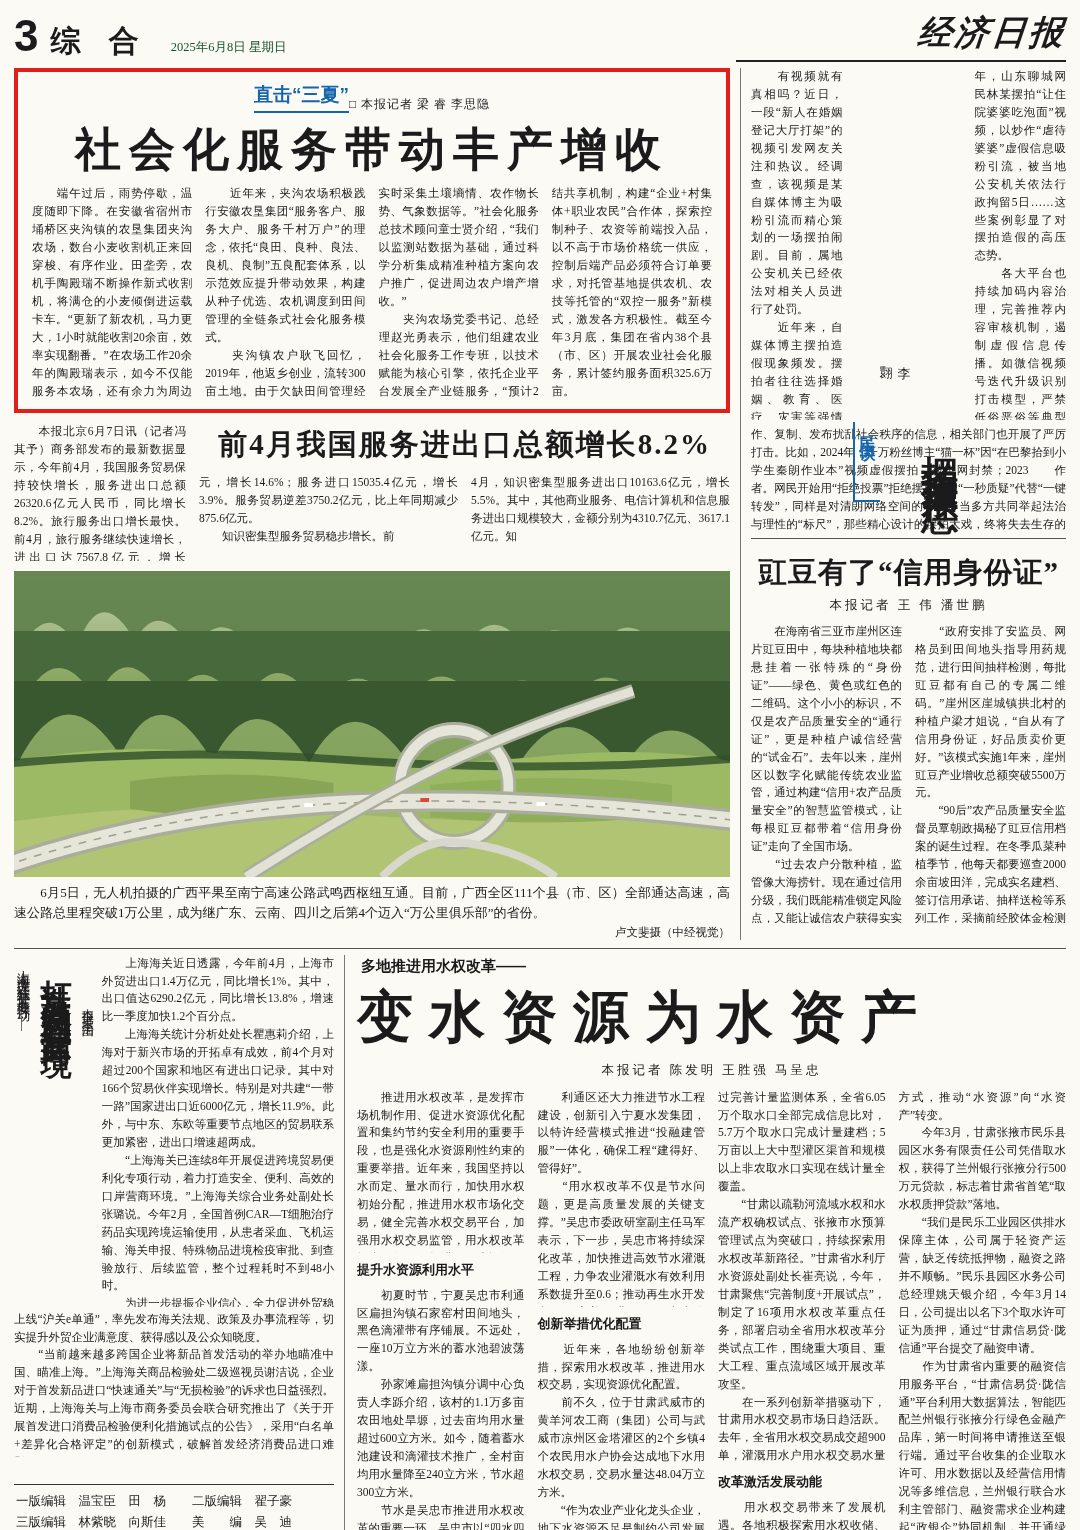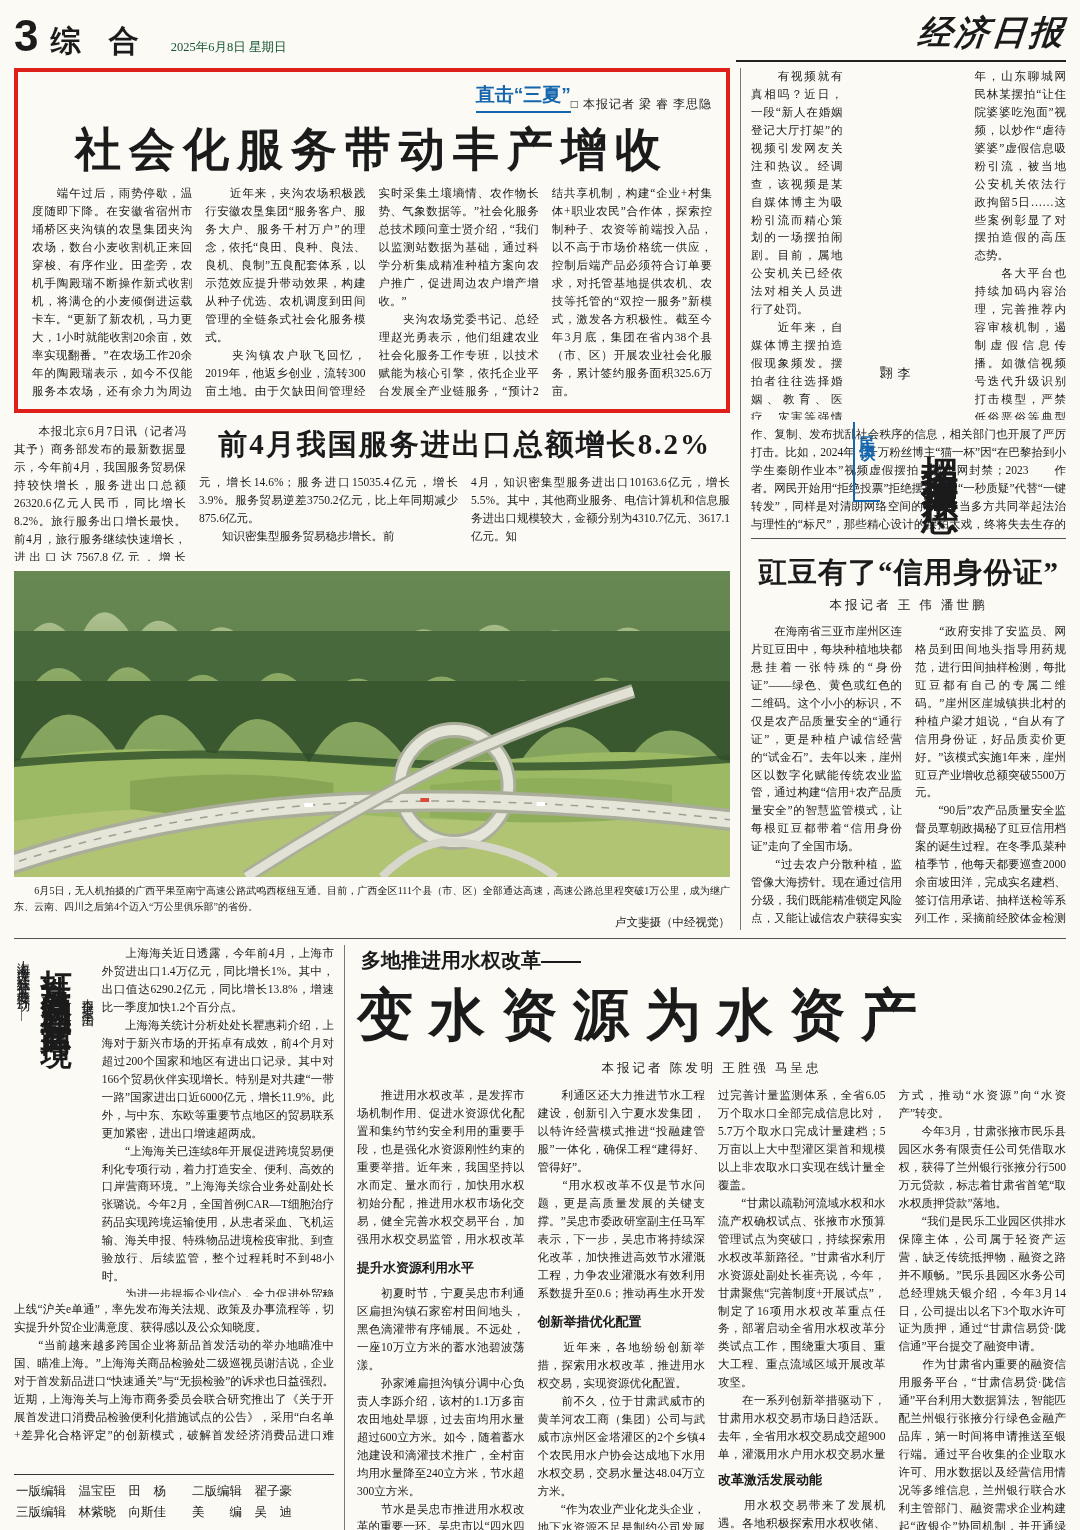--- a/index.html
+++ b/index.html
@@ -13,40 +13,40 @@
   .sec{font-family:"Liberation Sans","DejaVu Sans",sans-serif;font-weight:900;font-size:30px;letter-spacing:10px;}
   .date{font-size:12.5px;margin-left:10px;color:#14532d;}
   .masthead-box{width:330px;text-align:right;border-bottom:2px solid #222;padding-bottom:4px;}
   .masthead{font-size:34px;font-weight:700;font-style:italic;letter-spacing:3px;transform:skewX(-5deg);display:inline-block;}
   
   .main{display:flex;}
   .main-left{width:716px;padding-right:10px;}
   .main-right{flex:1;border-left:1px solid #777;padding-left:10px;}
   
   .lead-box{border:4px solid #df1f1a;padding:10px 14px 12px;}
-  .kicker-row{display:flex;justify-content:flex-end;align-items:flex-end;}
+  .kicker-row{display:flex;justify-content:center;align-items:flex-end;}
   .lead-kicker{font-family:"Liberation Sans",sans-serif;color:#1566ad;font-weight:700;font-size:19px;
     border-bottom:2px solid #1566ad;padding-bottom:3px;}
   .byline{font-size:12px;color:#222;letter-spacing:1px;}
   .lead-title{margin:12px 0 12px;text-align:center;font-family:"Liberation Sans",sans-serif;
     font-weight:900;font-size:46px;letter-spacing:8px;line-height:1.05;}
   .colrow{display:flex;gap:13px;}
   .coltext{white-space:pre-line;text-align:justify;font-size:11.5px;line-height:1.56;overflow:hidden;}
   .col{flex:1;min-width:0;}
   .lead-cols .col{height:212px;}
   
   .trade{display:flex;gap:13px;margin-top:10px;}
   .trade-intro{width:172px;height:138px;}
   .trade-right{flex:1;min-width:0;}
   .trade-title{margin:2px 0 9px;text-align:center;font-weight:800;font-size:29px;letter-spacing:2px;}
   .trade-cols .col{height:84px;}
   
   .photo{margin:10px 0 0;}
   .photo svg{display:block;width:100%;height:306px;}
-  .caption{margin-top:6px;font-size:10px;line-height:1.55;text-align:justify;}
+  .caption{margin-top:6px;font-size:13px;line-height:1.55;text-align:justify;}
   .credit{text-align:right;font-size:11.5px;margin-top:1px;}
   .rule{border:none;border-top:1px solid #555;margin:8px 0 0;}
   
   .ms-top{display:flex;gap:8px;height:352px;align-items:flex-end;}
   .ms-col{flex:1;min-width:0;height:352px;}
   .ms-center{width:116px;position:relative;flex:none;}
   .vert{writing-mode:vertical-rl;}
   .ms-label{position:absolute;left:2px;top:2px;height:72px;font-family:"Liberation Sans",sans-serif;
     color:#1566ad;font-weight:700;font-size:16px;letter-spacing:4px;border-left:2px solid #1566ad;
     border-bottom:2px solid #1566ad;padding:2px 2px 4px;}
@@ -65,21 +65,21 @@
   .cu-top{display:flex;height:352px;gap:6px;}
   .cu-vert{display:flex;flex:none;gap:4px;}
   .cu-kicker{height:336px;font-size:13.5px;letter-spacing:3px;padding-top:4px;}
   .cu-title{height:336px;font-weight:900;font-size:31px;letter-spacing:6px;line-height:1.25;}
   .cu-byline{height:220px;font-size:12px;margin-top:44px;letter-spacing:2px;}
   .cu-body{flex:1;min-width:0;height:352px;}
   .cu-wide{height:146px;margin-top:4px;}
   .editors{margin-top:27px;border-top:1.5px solid #333;padding:8px 2px 4px;
     display:grid;grid-template-columns:1.2fr 1fr;gap:4px 8px;font-size:12.5px;}
   
-  .w-kicker{font-family:"Liberation Sans",sans-serif;font-weight:700;font-size:20px;margin:2px 0 2px 4px;}
+  .w-kicker{font-family:"Liberation Sans",sans-serif;font-weight:700;font-size:15px;margin:2px 0 2px 4px;}
   .w-title{margin:4px 0 6px;text-align:left;font-family:"Liberation Sans",sans-serif;
     font-weight:900;font-size:56px;letter-spacing:16px;}
   .w-byline{text-align:center;font-size:12.5px;letter-spacing:3px;margin-bottom:10px;}
   .w-cols .col{height:446px;}
   .subhead{font-family:Liberation Serif, serif;font-weight:700;font-size:13px;
     margin:8px 0;}
   .subhead:empty{display:none;}
   .clamp{overflow:hidden;}
 </style>
 </head>

